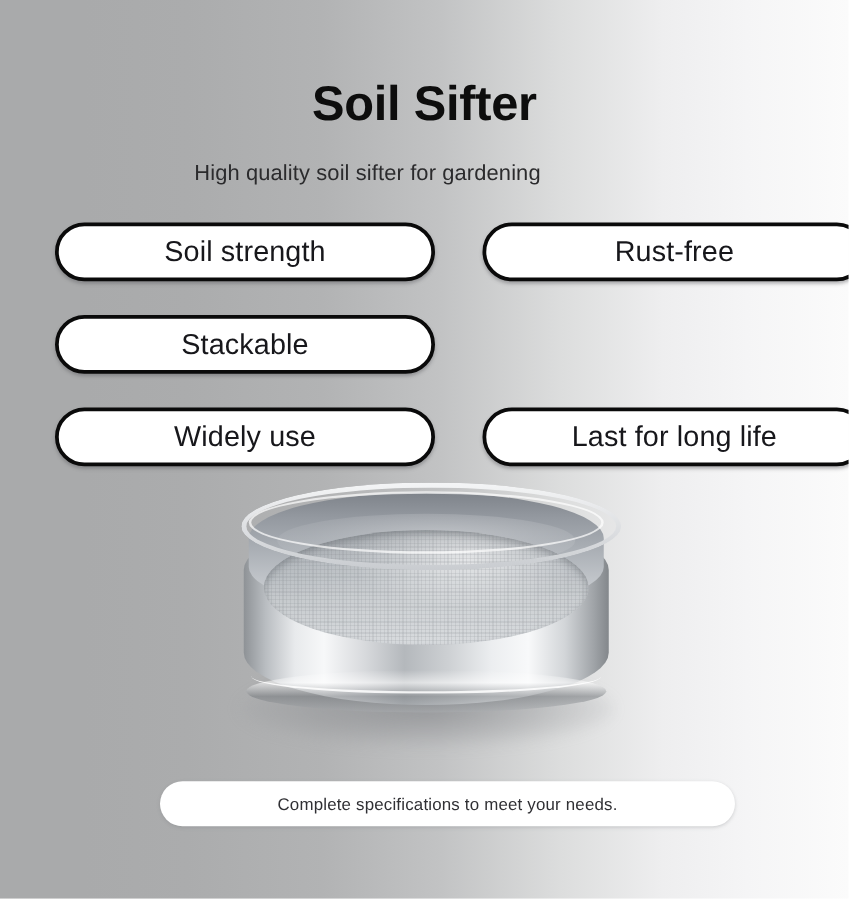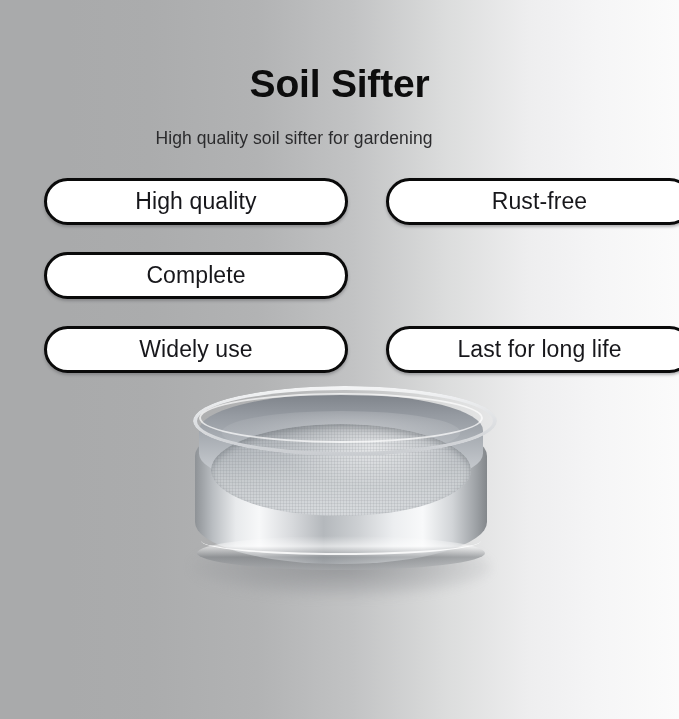--- a/index.html
+++ b/index.html
@@ -262,36 +262,37 @@
 </style>
 </head>
 <body>
 
 <div id="poster">
 
   <div class="title">Soil Sifter</div>
 
   <div class="subtitle">High quality soil sifter for gardening</div>
 
-  <div class="pill pill-left row-1">High quality</div>
+  <div class="pill pill-left row-1">Soil strength</div>
 
   <div class="pill pill-right row-1">Rust-free</div>
 
-  <div class="pill pill-left row-2">Complete</div>
+  <div class="pill pill-left row-2">Stackable</div>
 
 
   <div class="pill pill-right row-3">Last for long life</div>
 
   <div class="pill pill-left row-3">Widely use</div>
 
   <div class="product" title="Stainless steel round soil sifter sieve with fine mesh screen">
     <div class="prod-shadow"></div>
     <div class="prod-body"></div>
     <div class="prod-foot"></div>
     <div class="prod-foot-line"></div>
     <div class="prod-innerwall"></div>
     <div class="prod-mesh"></div>
     <div class="prod-rim"></div>
     <div class="prod-rim-inner"></div>
   </div>
 
+  <div class="caption">Complete specifications to meet your needs.</div>
 
 </div>
 
 </body></html>

